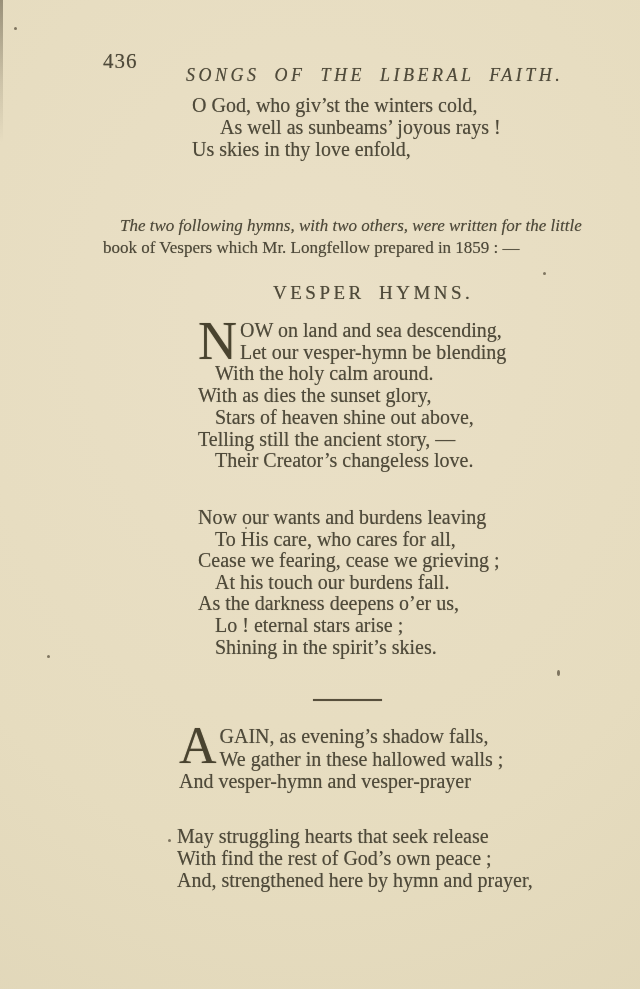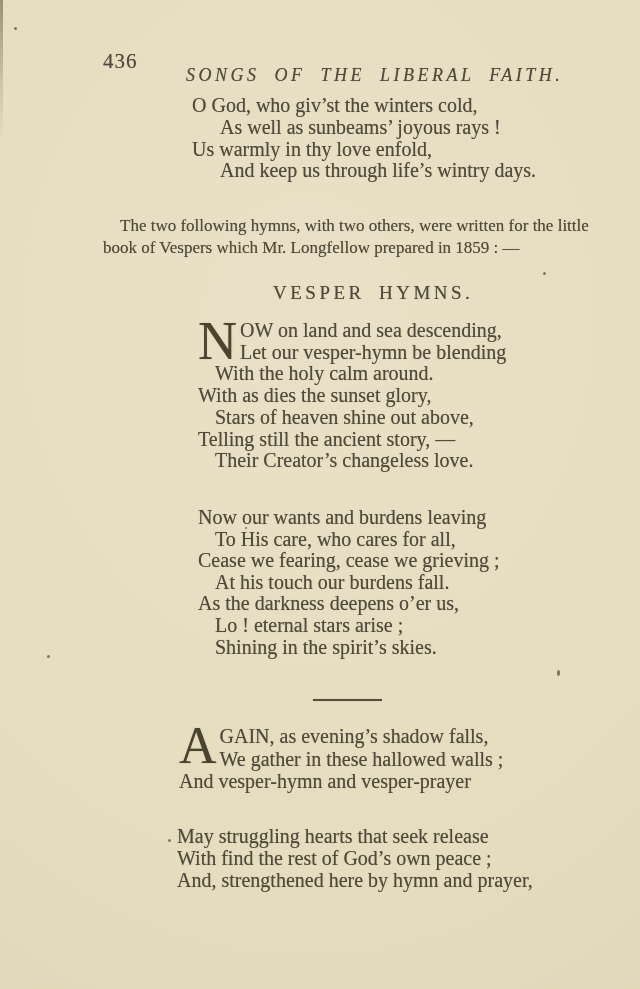--- a/index.html
+++ b/index.html
@@ -43,21 +43,21 @@
   .stanza .line{font-size:20px;line-height:21.7px;}
   .indent{padding-left:28px;}
   .indent-sm{padding-left:17px;}
   .indent-after-cap{padding-left:10px;}
 
   .intro-stanza{top:95px;left:192px;}
   .intro-stanza .line{line-height:21.8px;}
 
   .editor-note{position:absolute;top:215px;left:103px;white-space:nowrap;}
   .editor-note .note-line{font-size:17px;line-height:22px;}
-  .editor-note .note-line:first-child{padding-left:17px;}
+  .editor-note .note-line:first-child{padding-left:17px;font-style:italic;}
 
   .section-heading{
     position:absolute;top:282px;left:273px;
     font-size:19px;letter-spacing:3.5px;word-spacing:6px;
     white-space:nowrap;
   }
 
   .hymn1-stanza1{top:320px;left:198px;}
   .hymn1-stanza2{top:507px;left:198px;}
   .hymn1-stanza2 .line{line-height:21.6px;}
@@ -94,22 +94,21 @@
   <div class="edge-left"></div>
 
   <div class="header-row">
     <div class="page-number softink">436</div>
     <div class="running-title softink">SONGS OF THE LIBERAL FAITH.</div>
   </div>
 
   <div class="stanza intro-stanza softink">
     <div class="line">O God, who giv’st the winters cold,</div>
     <div class="line indent">As well as sunbeams’ joyous rays !</div>
-    <div class="line">Us warmly in thy love enfold,</div>
-    <div class="line indent">And keep us through life’s wintry days.</div>
+    <div class="line">Us skies in thy love enfold,</div>
   </div>
 
   <div class="editor-note softink">
     <div class="note-line">The two following hymns, with two others, were written for the little</div>
     <div class="note-line">book of Vespers which Mr. Longfellow prepared in 1859 : —</div>
   </div>
 
   <div class="section-heading softink">VESPER HYMNS.</div>
 
   <div class="stanza hymn1-stanza1 softink">

